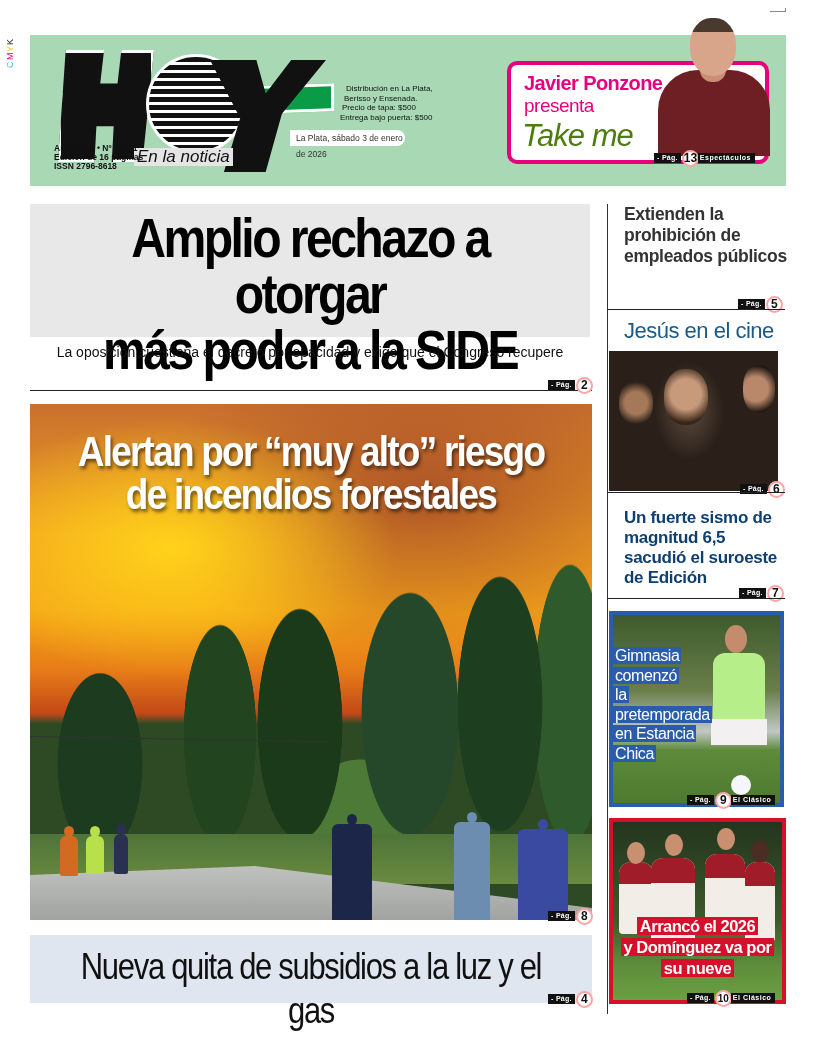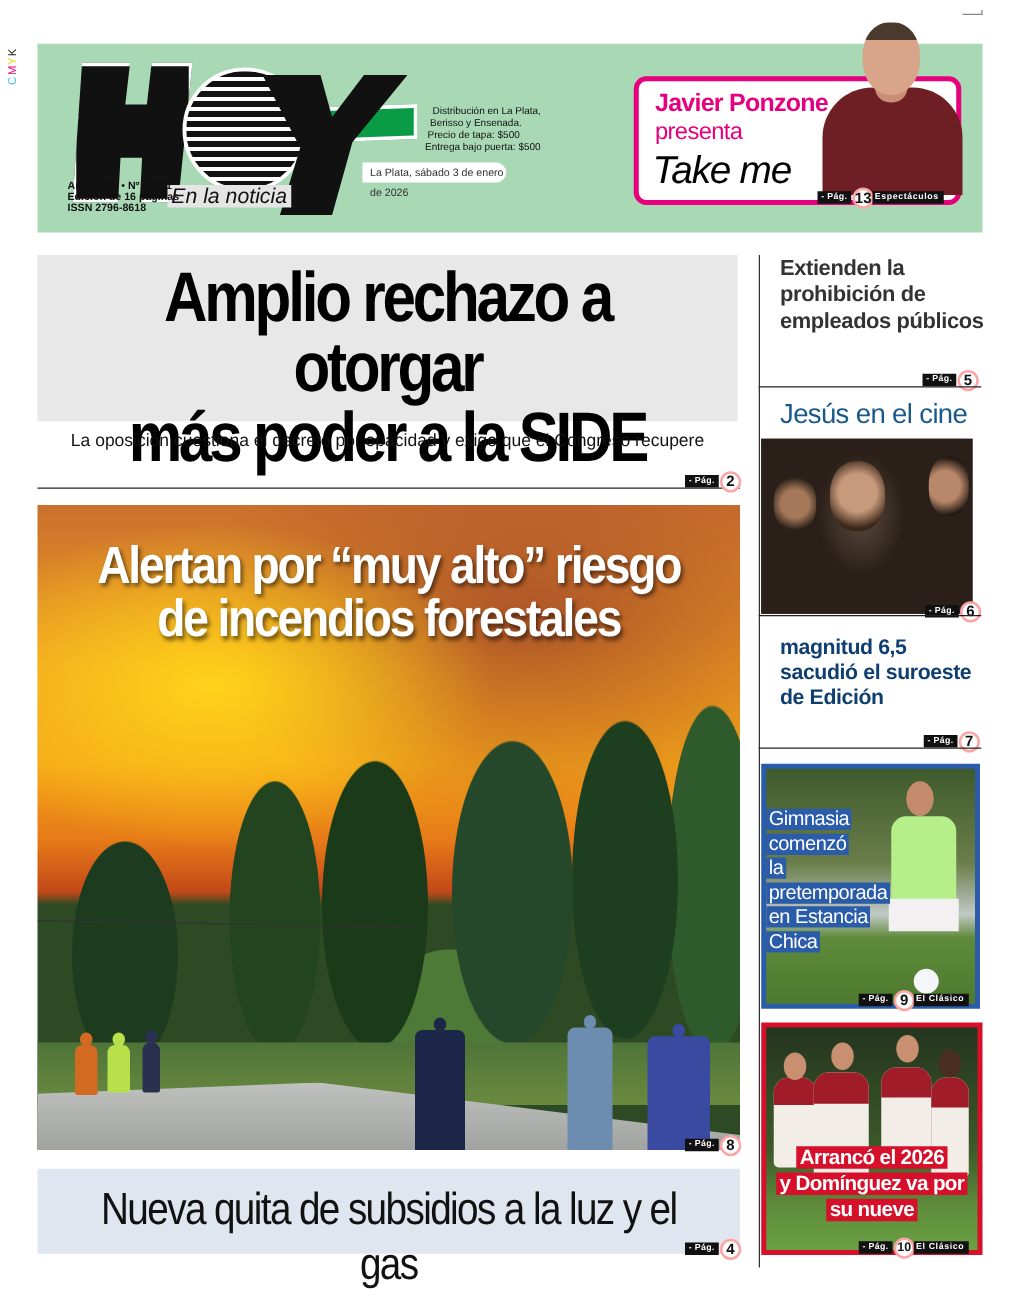--- a/index.html
+++ b/index.html
@@ -28,21 +28,21 @@
   .logo-tag { position: absolute; left: 82px; top: 98px; font-size: 17px; font-style: italic; color: #111; background: #e5e5e5; padding: 0 3px; line-height: 18px; }
   .logo-info { left: 54px; top: 144px; font-size: 8.5px; font-weight: bold; line-height: 9px; color: #111; }
 
   .dist { left: 340px; top: 84px; font-size: 8px; line-height: 9.5px; color: #111; text-align: left; }
   .date-pill { left: 290px; top: 130px; width: 115px; height: 16px; background: #fff; border-radius: 0 8px 8px 0; font-size: 8.5px; line-height: 16px; padding-left: 6px; color: #333; }
 
   
   .promo { left: 507px; top: 61px; width: 262px; height: 103px; border: 4px solid #e6007e; border-radius: 10px; background: #fff; }
   .promo-name { left: 524px; top: 72px; font-size: 20px; font-weight: bold; color: #e6007e; letter-spacing: -0.6px; }
   .promo-presenta { left: 524px; top: 95px; font-size: 19px; color: #e6007e; letter-spacing: -0.5px; }
-  .promo-title { left: 522px; top: 118px; font-size: 31px; font-style: italic; color: #000000; letter-spacing: -1px; }
+  .promo-title { left: 522px; top: 118px; font-size: 31px; font-style: italic; color: #4d7c0f; letter-spacing: -1px; }
   .promo-photo { left: 658px; top: 16px; width: 112px; height: 140px; }
   .promo-photo .head { position: absolute; left: 32px; top: 2px; width: 46px; height: 58px; border-radius: 45% 45% 48% 48%; background: linear-gradient(#4a3a2e 0 24%, #d9a58a 24%); }
   .promo-photo .body { position: absolute; left: 0; top: 54px; width: 112px; height: 86px; border-radius: 40px 40px 0 0; background: #6e1f24; }
   .promo-photo .neck { position: absolute; left: 42px; top: 50px; width: 26px; height: 16px; background: #c88f74; border-radius: 0 0 12px 12px; }
 
   
   .pag { display: flex; align-items: center; height: 16px; }
   .pag .lbl { background: #111; color: #fff; font-size: 7px; font-weight: bold; height: 10px; line-height: 10px; padding: 0 3px; letter-spacing: 0.3px; }
   .pag .num { width: 17px; height: 17px; border-radius: 50%; border: 2px solid #fca5a5; background: #fff; color: #111; font-size: 12px; font-weight: bold; text-align: center; line-height: 13px; margin-left: 1px; }
   .pag .sec { background: #111; color: #fff; font-size: 7px; font-weight: bold; height: 10px; line-height: 10px; padding: 0 4px 0 2px; letter-spacing: 0.5px; margin-left: -1px; }
@@ -214,20 +214,21 @@
   <div class="f1"></div>
   <div class="f3"></div>
 </div>
 <div class="abs pag" style="left:740px; top:481px;">
   <span class="lbl">- Pág.</span>
   <span class="num">6</span>
 </div>
 <div class="abs rule" style="left:607px; top:492px; width:178px;"></div>
 
 <div class="abs sb-sismo">
+  <div>Un fuerte sismo de</div>
   <div>magnitud 6,5</div>
   <div>sacudió el suroeste</div>
   <div>de Edición</div>
 </div>
 <div class="abs pag" style="left:739px; top:585px;">
   <span class="lbl">- Pág.</span>
   <span class="num">7</span>
 </div>
 <div class="abs rule" style="left:607px; top:598px; width:178px;"></div>
 

